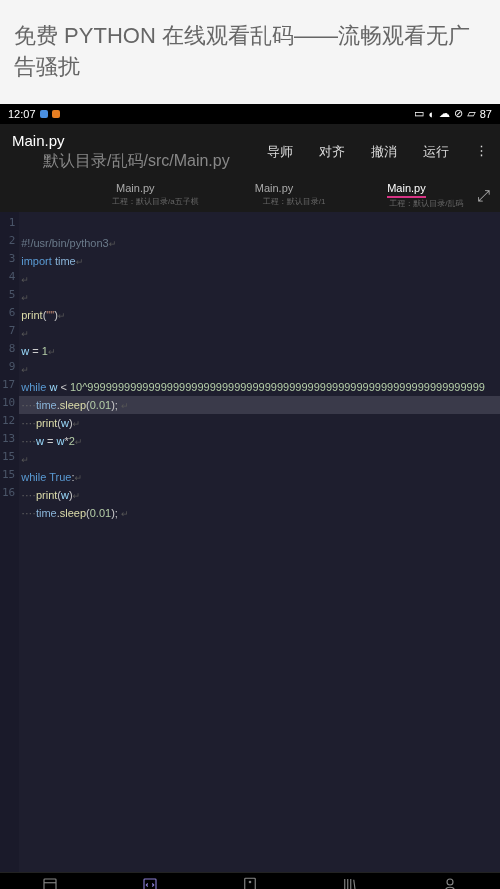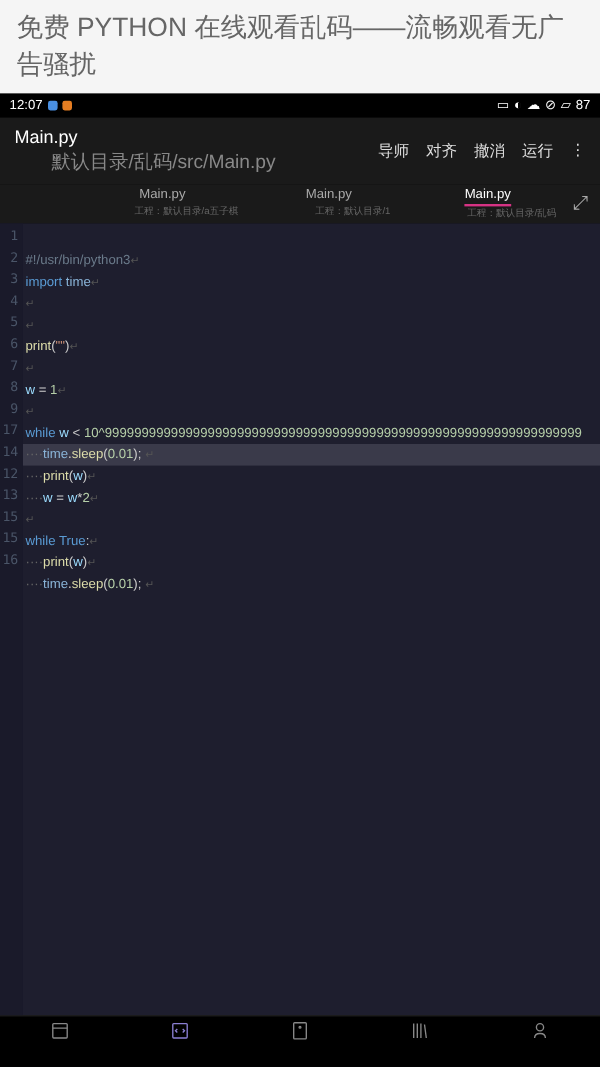--- a/index.html
+++ b/index.html
@@ -1,28 +1,28 @@
 <!DOCTYPE html>
 <html><head>
 <meta charset="utf-8">
 <style>
 * { margin: 0; padding: 0; box-sizing: border-box; }
 body { width: 500px; height: 889px; background: #000; font-family: -apple-system, sans-serif; overflow: hidden; }
-.banner { background: #f5f5f5; color: #666; font-size: 22px; padding: 8px 14px; line-height: 1.4; }
+.banner { background: #f5f5f5; color: #666; font-size: 22px; padding: 21px 14px; line-height: 1.4; }
 .statusbar { background: #000; color: #fff; display: flex; justify-content: space-between; align-items: center; padding: 2px 8px; font-size: 11px; height: 20px; }
 .statusbar-left { display: flex; align-items: center; gap: 4px; }
 .status-dot { width: 8px; height: 8px; border-radius: 2px; display: inline-block; }
 .dot-blue { background: #4a90e2; }
 .dot-orange { background: #e67e22; }
 .statusbar-right { display: flex; align-items: center; gap: 4px; }
 .header { background: #1a1a1a; color: #fff; display: flex; align-items: center; justify-content: space-between; padding: 8px 12px; }
 .header-left { display: flex; flex-direction: column; }
 .header-title { font-size: 15px; font-weight: 500; }
 .header-path { font-size: 16px; color: #888; margin-top: 2px; margin-left: 31px; }
-.header-actions { display: flex; gap: 14px; font-size: 13px; text-align: center; }
+.header-actions { display: flex; gap: 26px; font-size: 13px; text-align: center; }
 .header-action { color: #ddd; cursor: pointer; }
 .tabs { background: #1a1a1a; display: flex; align-items: center; padding: 0 8px 0 60px; height: 32px; position: relative; }
 .tab { display: flex; flex-direction: column; align-items: center; padding: 2px 12px; cursor: pointer; font-size: 11px; color: #aaa; }
 .tab-sub { font-size: 8px; color: #666; margin-left: 40px; }
 .tab.active { color: #fff; }
 .tab.active .tab-label { border-bottom: 2px solid #d63384; padding-bottom: 2px; }
 .tab-label { padding-bottom: 2px; }
 .expand-icon { position: absolute; right: 10px; color: #aaa; cursor: pointer; font-size: 16px; }
 .editor { background: #1e1e2e; display: flex; height: 660px; }
 .gutter { background: #1a1a2a; color: #4a5568; text-align: right; padding: 2px 4px 2px 2px; font-size: 11px; font-family: monospace; line-height: 18px; min-width: 18px; }
@@ -104,21 +104,21 @@
       <div>1</div>
       <div>2</div>
       <div>3</div>
       <div>4</div>
       <div>5</div>
       <div>6</div>
       <div>7</div>
       <div>8</div>
       <div>9</div>
       <div>17</div>
-      <div>14</div>
+      <div>10</div>
       <div>12</div>
       <div>13</div>
       <div>15</div>
       <div>15</div>
       <div>16</div>
     </div>
   <div class="code" id="code"><div class="code-line"><span class="c-comment">#!/usr/bin/python3</span><span class="c-ret">↵</span></div><div class="code-line"><span class="c-keyword">import</span> <span class="c-module">time</span><span class="c-ret">↵</span></div><div class="code-line"><span class="c-ret">↵</span></div><div class="code-line"><span class="c-ret">↵</span></div><div class="code-line"><span class="c-func">print</span>(<span class="c-str">""</span>)<span class="c-ret">↵</span></div><div class="code-line"><span class="c-ret">↵</span></div><div class="code-line"><span class="c-var">w</span> <span class="c-op">=</span> <span class="c-num">1</span><span class="c-ret">↵</span></div><div class="code-line"><span class="c-ret">↵</span></div><div class="code-line"><span class="c-keyword">while</span> <span class="c-var">w</span> <span class="c-op">&lt;</span> <span class="c-num">10^99999999999999999999999999999999999999999999999999999999999999999</span></div><div class="code-line hl"><span class="c-dot">····</span><span class="c-module">time</span>.<span class="c-func">sleep</span>(<span class="c-num">0.01</span>)<span class="c-op">;</span> <span class="c-ret">↵</span></div><div class="code-line"><span class="c-dot">····</span><span class="c-func">print</span>(<span class="c-var">w</span>)<span class="c-ret">↵</span></div><div class="code-line"><span class="c-dot">····</span><span class="c-var">w</span> <span class="c-op">=</span> <span class="c-var">w</span><span class="c-op">*</span><span class="c-num">2</span><span class="c-ret">↵</span></div><div class="code-line"><span class="c-ret">↵</span></div><div class="code-line"><span class="c-keyword">while</span> <span class="c-keyword">True</span><span class="c-op">:</span><span class="c-ret">↵</span></div><div class="code-line"><span class="c-dot">····</span><span class="c-func">print</span>(<span class="c-var">w</span>)<span class="c-ret">↵</span></div><div class="code-line"><span class="c-dot">····</span><span class="c-module">time</span>.<span class="c-func">sleep</span>(<span class="c-num">0.01</span>)<span class="c-op">;</span> <span class="c-ret">↵</span></div></div>
 </div>
 
 <div class="bottomnav" id="bottomnav">

